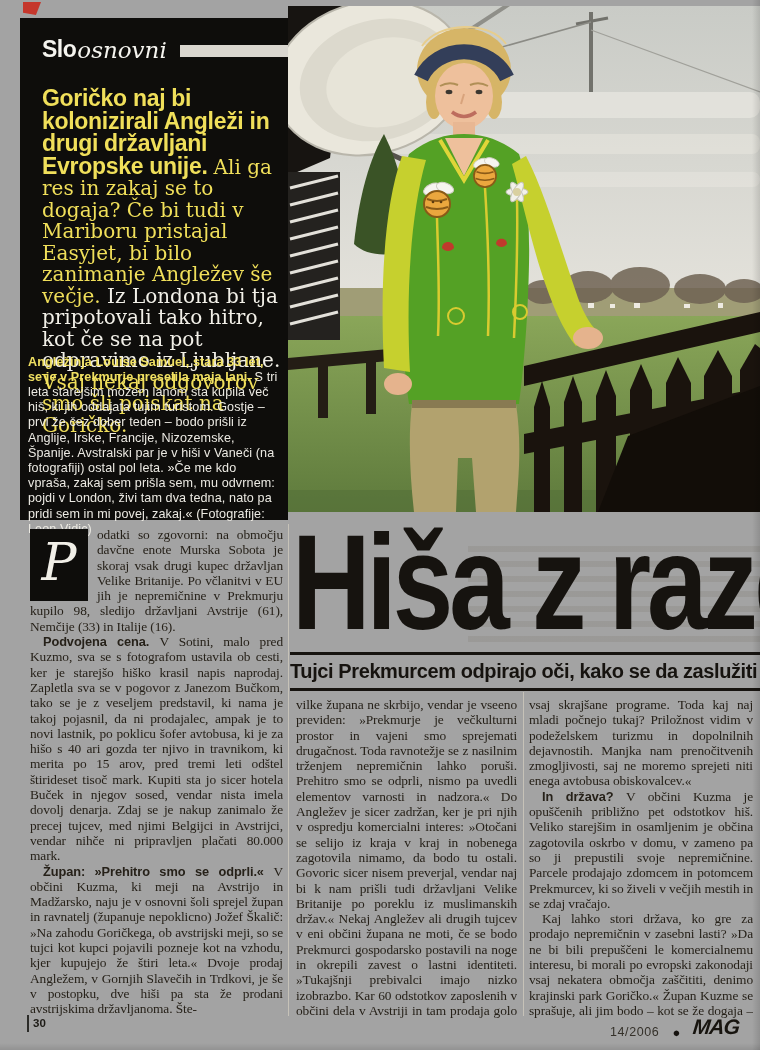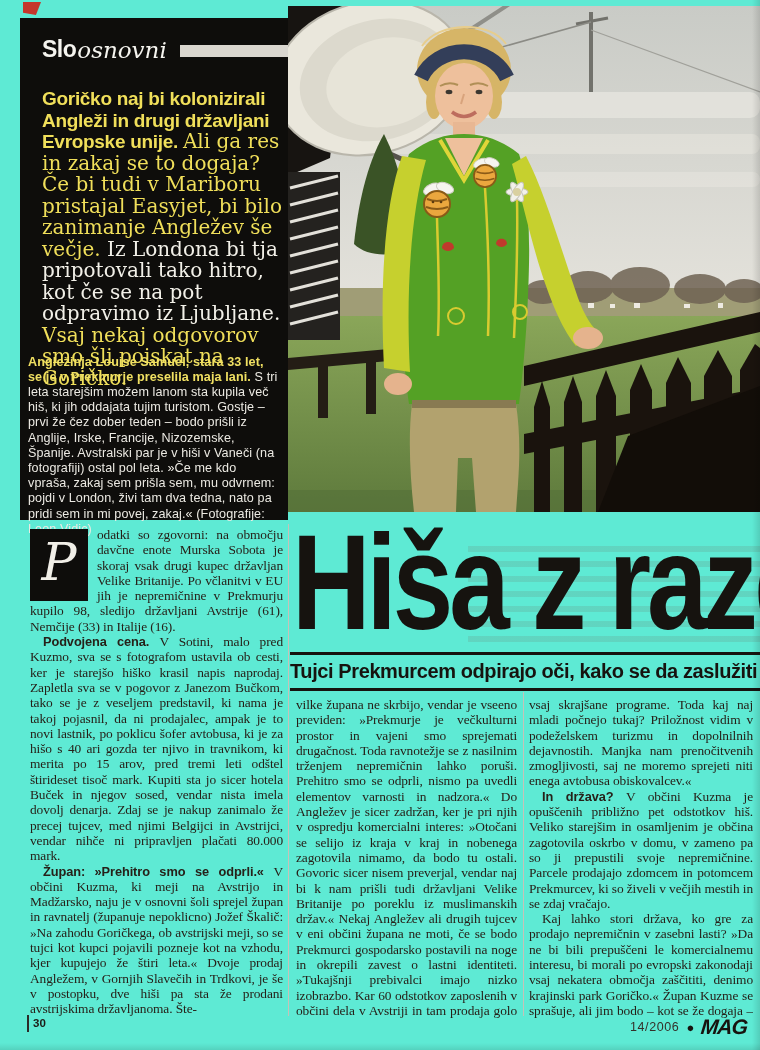--- a/index.html
+++ b/index.html
@@ -1,29 +1,29 @@
 <!DOCTYPE html>
 <html><head>
 <meta charset="utf-8">
 <style>
   html,body{margin:0;padding:0;background:#777;}
-  #page{position:relative;width:760px;height:1050px;background:#5eead4;overflow:hidden;
+  #page{position:relative;width:760px;height:1050px;background:#a3a3a3;overflow:hidden;
         font-family:"Liberation Sans",sans-serif;}
   
   .corner-mark{position:absolute;left:23px;top:2px;width:18px;height:13px;background:#c5372c;
                clip-path:polygon(0 0,100% 0,72% 100%,0 82%);z-index:3;}
   .panel{position:absolute;left:20px;top:18px;width:268px;height:502px;background:#0e0d0b;}
   .brand{position:absolute;left:22px;top:18px;display:flex;align-items:center;color:#f5f4ef;}
   .brand-slo{font-weight:800;font-size:23px;letter-spacing:-.5px;font-family:"Liberation Sans",sans-serif;}
   .brand-rest{font-style:italic;font-size:23px;font-family:"DejaVu Serif",serif;margin-left:1px;}
   .brand-bar{width:126px;height:12px;background:#d9d6cf;margin-left:13px;margin-top:3px;}
   .lead{position:absolute;left:22px;top:50px;width:242px;color:#f1eee6;
         font-family:"DejaVu Serif",serif;font-size:20px;line-height:21.5px;}
   .lead .lb{font-family:"Liberation Sans",sans-serif;font-weight:700;font-style:normal;
-            font-size:19px;letter-spacing:-.3px;}
+            font-size:23px;letter-spacing:-.3px;}
   .lead .li{}
   .y{color:#f0df5a;} .w{color:#f2f0e8;}
   .caption{position:absolute;left:8px;top:324px;width:252px;text-align:left;color:#eceae3;
            font-size:12.6px;line-height:15.2px;letter-spacing:.1px;}
   .caption .cb{font-weight:700;color:#f0e062;}
   
   .photo{position:absolute;left:288px;top:6px;width:472px;height:506px;background:#cdcfc9;overflow:hidden;}
   
   .ghost{position:absolute;left:468px;top:538px;width:292px;height:104px;
          background:repeating-linear-gradient(0deg,rgba(109,102,88,.16) 0 6px,transparent 6px 15px);}
@@ -46,21 +46,21 @@
   #col3{left:529px;top:697px;width:224px;height:322px;}
   .bodycol p{margin:0;}
   .indent{text-indent:13px;}
   .runin{font-family:"Liberation Sans",sans-serif;font-weight:700;font-size:12.8px;}
   .dropcap{float:left;width:58px;height:72px;background:#0e0d0b;color:#f1efe8;text-align:center;
            font-family:"DejaVu Serif",serif;font-style:italic;font-size:52px;line-height:66px;
            margin:2px 9px 2px 0;}
   
   .pagebar{position:absolute;left:27px;top:1015px;width:2px;height:17px;background:#2b2b28;}
   .pageno{position:absolute;left:33px;top:1017px;font-weight:700;font-size:11.5px;color:#1d1b16;}
-  .footer-right{position:absolute;left:630px;top:1015px;display:flex;align-items:center;gap:7px;}
+  .footer-right{position:absolute;left:610px;top:1015px;display:flex;align-items:flex-end;gap:13px;}
   .issue{font-size:12.5px;letter-spacing:.6px;color:#35312a;}
   .logo-dot{font-size:13px;color:#16130f;line-height:1;}
   .maglogo{font-weight:900;font-style:italic;font-size:21px;letter-spacing:-1px;color:#17140f;
            transform:skewX(-6deg);font-family:"Liberation Sans",sans-serif;}
   
   .edge-r{position:absolute;right:0;top:0;width:8px;height:100%;
           background:linear-gradient(to right,rgba(0,0,0,0),rgba(0,0,0,.12));}
   .edge-b{position:absolute;left:0;bottom:0;width:100%;height:7px;
           background:linear-gradient(to bottom,rgba(0,0,0,0),rgba(0,0,0,.10));}
 </style>

